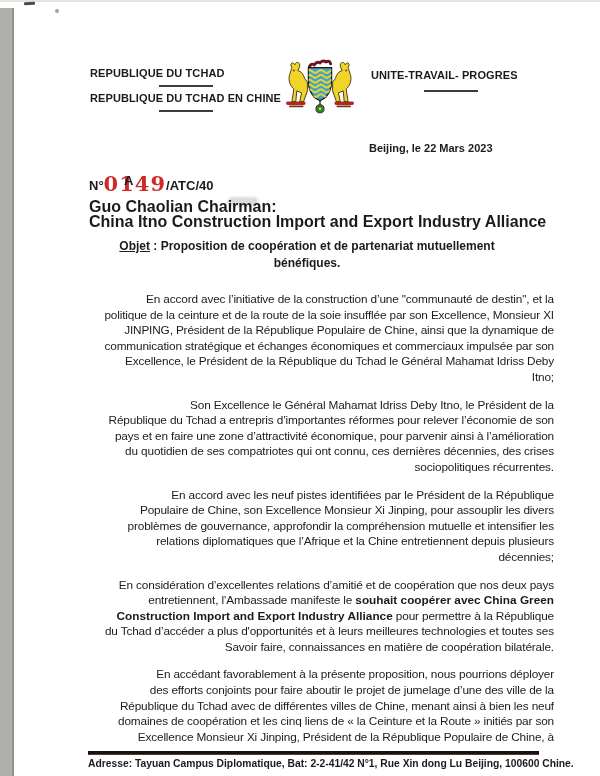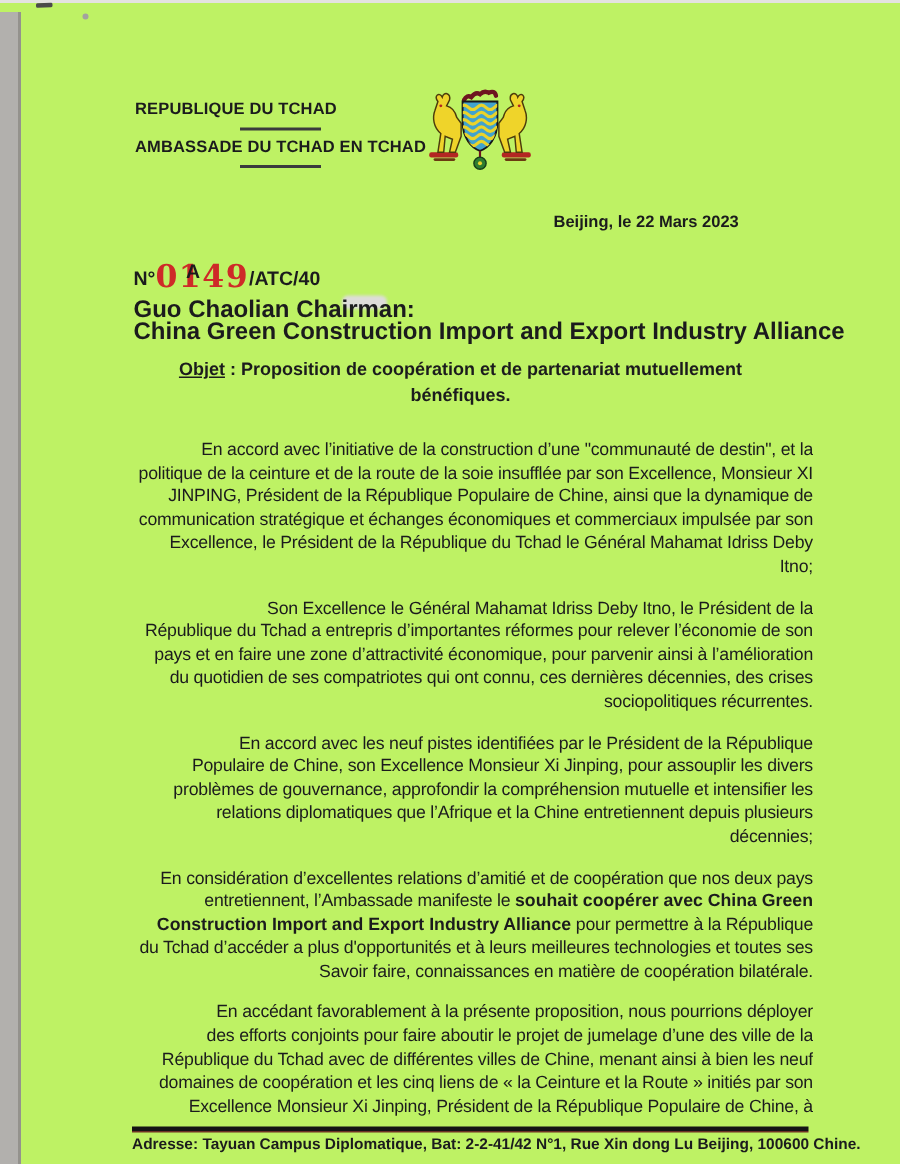--- a/index.html
+++ b/index.html
@@ -3,21 +3,21 @@
 <meta charset="utf-8">
 <style>
   html, body { margin:0; padding:0; }
   body {
     width:600px; height:776px; overflow:hidden;
     background:#c9c7c4;
     font-family:"Liberation Sans", sans-serif;
   }
   .page {
     position:relative; width:600px; height:776px;
-    background:#bef264; overflow:hidden;
+    background:#ffffff; overflow:hidden;
     color:#1b1b1d;
   }
   
   .edge-strip {
     position:absolute; left:0; top:8px; width:12px; height:768px;
     background:#b2b0ad; border-right:2px solid #94928d;
   }
   .edge-top { position:absolute; left:0; top:0; width:100%; height:2px; background:#e4e3e0; }
   .mark-1 { position:absolute; left:24px; top:2px; width:11px; height:3px; background:#4c4c4a; border-radius:1px; transform:rotate(-3deg); }
   .mark-2 { position:absolute; left:55px; top:9px; width:4px; height:4px; background:#a3a29e; border-radius:50%; }
@@ -41,21 +41,21 @@
   }
   .date-line { position:absolute; left:369px; top:142px; font-size:11px; font-weight:bold; }
 
   .salutation { position:absolute; left:124px; top:173px; font-size:13px; font-weight:bold; }
   .recipient { position:absolute; left:89px; top:199px; font-size:16px; font-weight:bold; line-height:15px; }
   .subject { position:absolute; left:89px; top:238px; width:436px; font-size:12px; font-weight:bold; line-height:17px;text-align:center; }
   .subject .u { text-decoration:underline; }
 
   
   .body-text {
-    position:absolute; left:89px; top:292px; width:453px; height:460px;
+    position:absolute; left:101px; top:292px; width:453px; height:460px;
     font-size:11.8px; line-height:15.6px; letter-spacing:-0.15px; overflow:hidden;
   }
   .body-text p { margin:0 0 12px 0;text-align:right; }
   .just { text-align:justify; }
   .indent { text-indent:38px; }
   .body-text strong { letter-spacing:0; }
 
   
   .footer-line {
     position:absolute; left:88px; top:751px; width:451px; height:4px;
@@ -73,21 +73,21 @@
 
   <div class="edge-top"></div>
   <div class="edge-strip"></div>
   <div class="mark-1"></div>
   <div class="mark-2"></div>
   <div class="smudge"></div>
 
   <div class="header-left">
     <div class="hline">REPUBLIQUE DU TCHAD</div>
     <div class="rule"></div>
-    <div class="hline">AMBASSADE DU TCHAD EN TCHAD</div>
+    <div class="hline">REPUBLIQUE DU TCHAD EN CHINE</div>
     <div class="rule"></div>
   </div>
 
   <div class="emblem">
     <svg viewBox="0 0 76 62" width="74" height="60" aria-hidden="true">
 
       <rect x="3" y="45" width="20" height="3.5" rx="1.5" fill="#b32622"></rect>
       <rect x="53" y="45" width="20" height="3.5" rx="1.5" fill="#b32622"></rect>
       <rect x="6" y="49" width="15" height="2" rx="1" fill="#6b3a10"></rect>
       <rect x="55" y="49" width="15" height="2" rx="1" fill="#6b3a10"></rect>
@@ -114,32 +114,36 @@
         <path d="M24 34 q3 -3 6 0 t6 0 t6 0 t6 0 t6 0"></path>
         <path d="M24 39 q3 -3 6 0 t6 0 t6 0 t6 0 t6 0"></path>
       </g>
 
       <line x1="38" y1="44" x2="38" y2="49" stroke="#6e1420" stroke-width="1.5"></line>
       <circle cx="38" cy="52.5" r="4.2" fill="#2e7d30" stroke="#163f18" stroke-width="1"></circle>
       <circle cx="38" cy="52.5" r="1.4" fill="#ead32a"></circle>
     </svg>
   </div>
 
+  <div class="header-right">
+    <div class="hline">UNITE-TRAVAIL- PROGRES</div>
+    <div class="rule"></div>
+  </div>
 
   <div class="ref-row">
     <span class="ref-prefix">N°</span>
     <span class="ref-number" style="color: rgb(206, 42, 40); margin-top: 39px;">0149</span>
     <span class="ref-suffix">/ATC/40</span>
   </div>
   <div class="date-line">Beijing, le 22 Mars 2023</div>
 
   <div class="salutation">A</div>
   <div class="recipient">
     <div>Guo Chaolian Chairman:</div>
-    <div>China Green Construction Import and Export Industry Alliance</div>
+    <div>China Itno Construction Import and Export Industry Alliance</div>
   </div>
 
   <div class="subject">
     <span class="u">Objet</span><span> : Proposition de coopération et de partenariat mutuellement bénéfiques.</span>
   </div>
 
   <div class="body-text">
     <p class="indent just">En accord avec l’initiative de la construction d’une "communauté de destin", et la politique de la ceinture et de la route de la soie insufflée par son Excellence, Monsieur XI JINPING, Président de la République Populaire de Chine, ainsi que la dynamique de communication stratégique et échanges économiques et commerciaux impulsée par son Excellence, le Président de la République du Tchad le Général Mahamat Idriss Deby Itno;</p>
     <p class="indent just">Son Excellence le Général Mahamat Idriss Deby Itno, le Président de la République du Tchad a entrepris d’importantes réformes pour relever l’économie de son pays et en faire une zone d’attractivité économique, pour parvenir ainsi à l’amélioration du quotidien de ses compatriotes qui ont connu, ces dernières décennies, des crises sociopolitiques récurrentes.</p>
     <p class="indent just">En accord avec les neuf pistes identifiées par le Président de la République Populaire de Chine, son Excellence Monsieur Xi Jinping, pour assouplir les divers problèmes de gouvernance, approfondir la compréhension mutuelle et intensifier les relations diplomatiques que l’Afrique et la Chine entretiennent depuis plusieurs décennies;</p>

